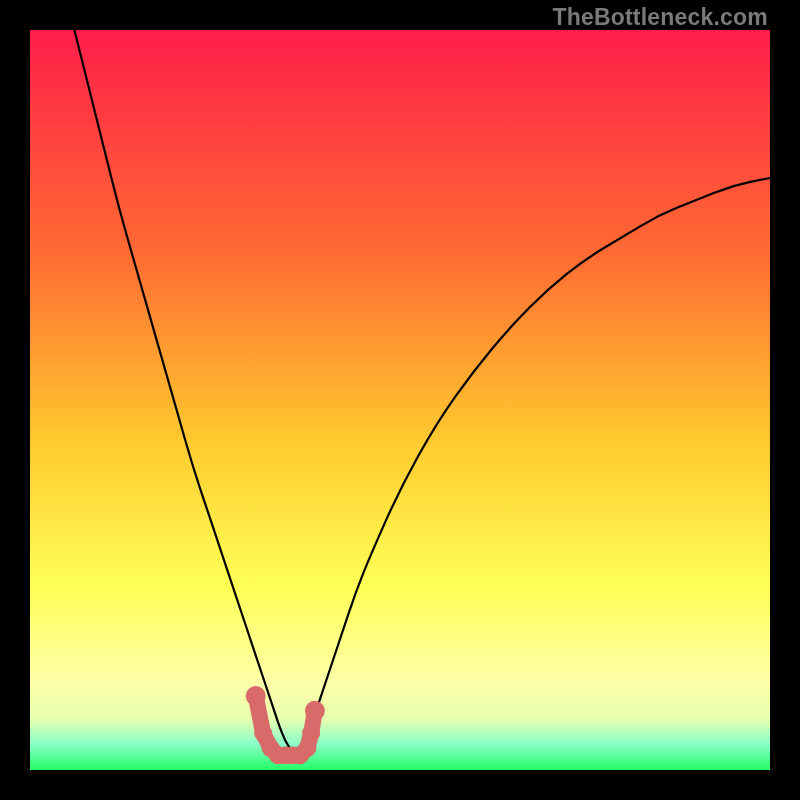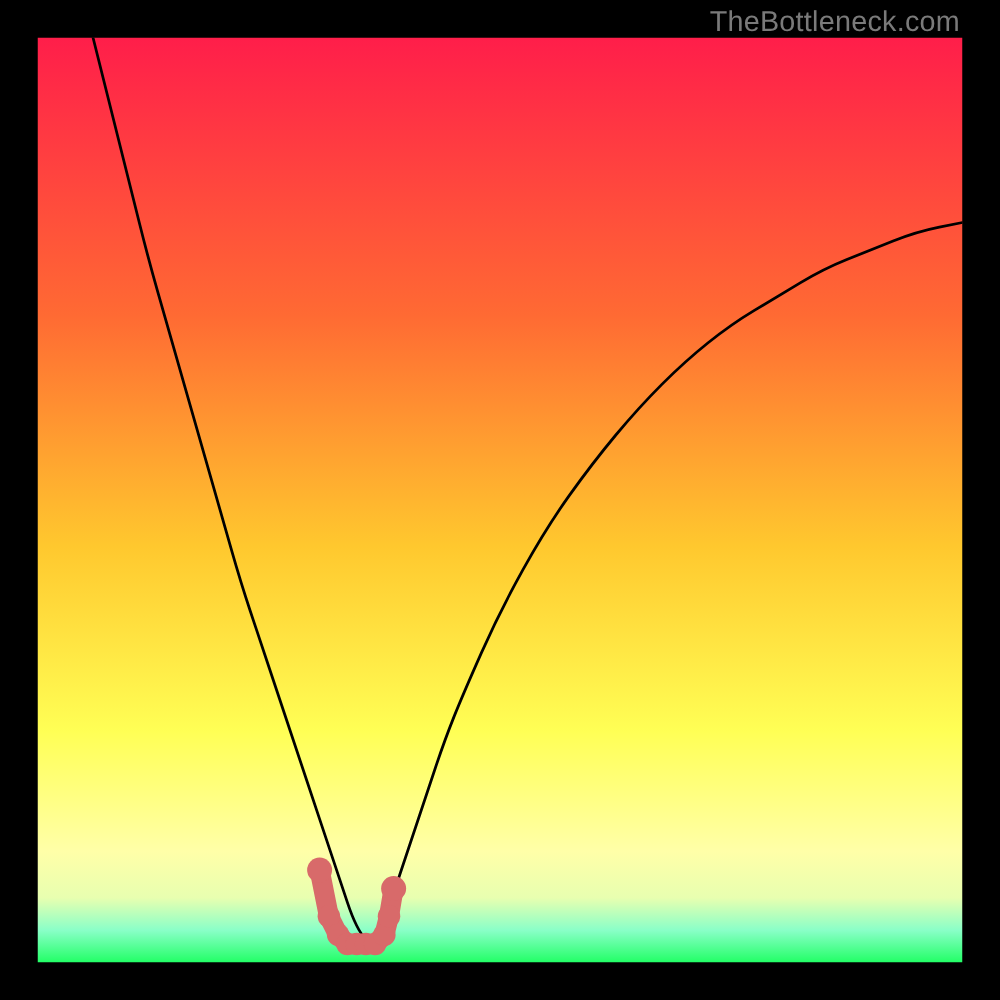--- a/index.html
+++ b/index.html
@@ -25,21 +25,21 @@
     top: 0;
     width: 740px;
     height: 740px;
   }
   .watermark {
     position: absolute;
     top: 4px;
     right: 32px;
     color: #7a7a7a;
     font-size: 23px;
-    font-weight: 400;
+    font-weight: 700;
     letter-spacing: 0.2px;
     user-select: none;
   }
 </style>
 </head>
 <body>
 
 <div class="watermark">TheBottleneck.com</div>
 
 <div class="frame">

